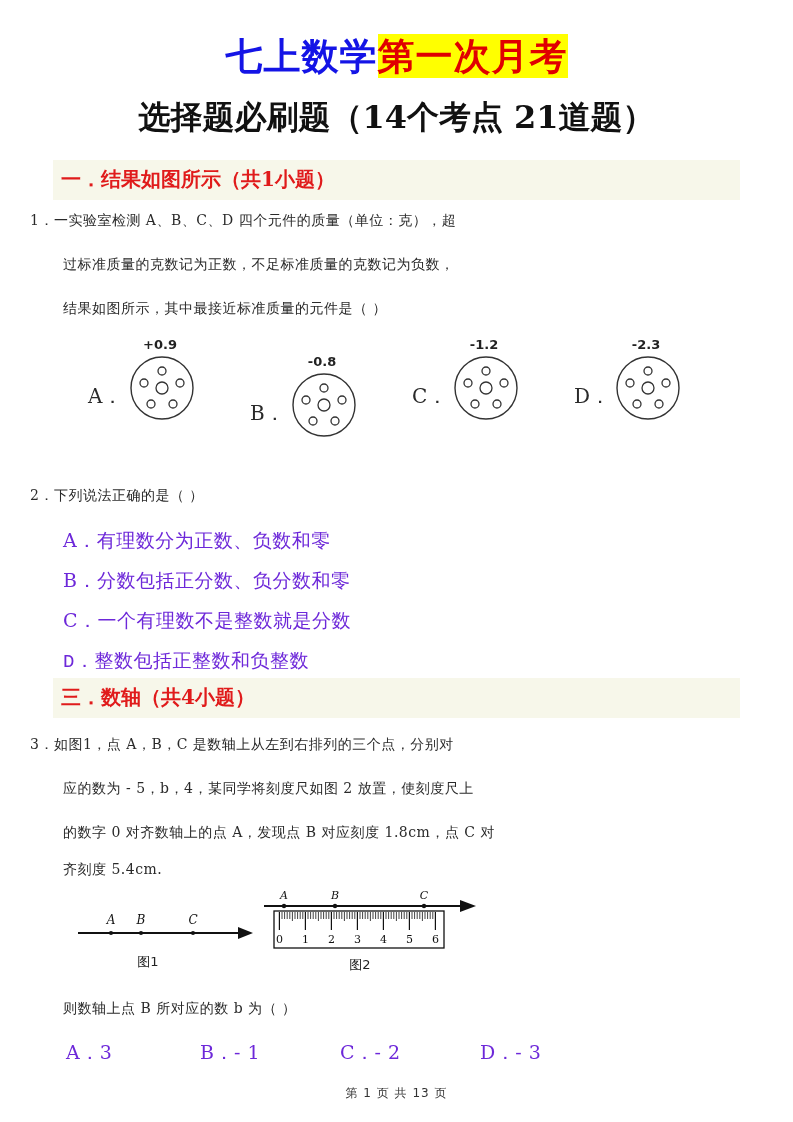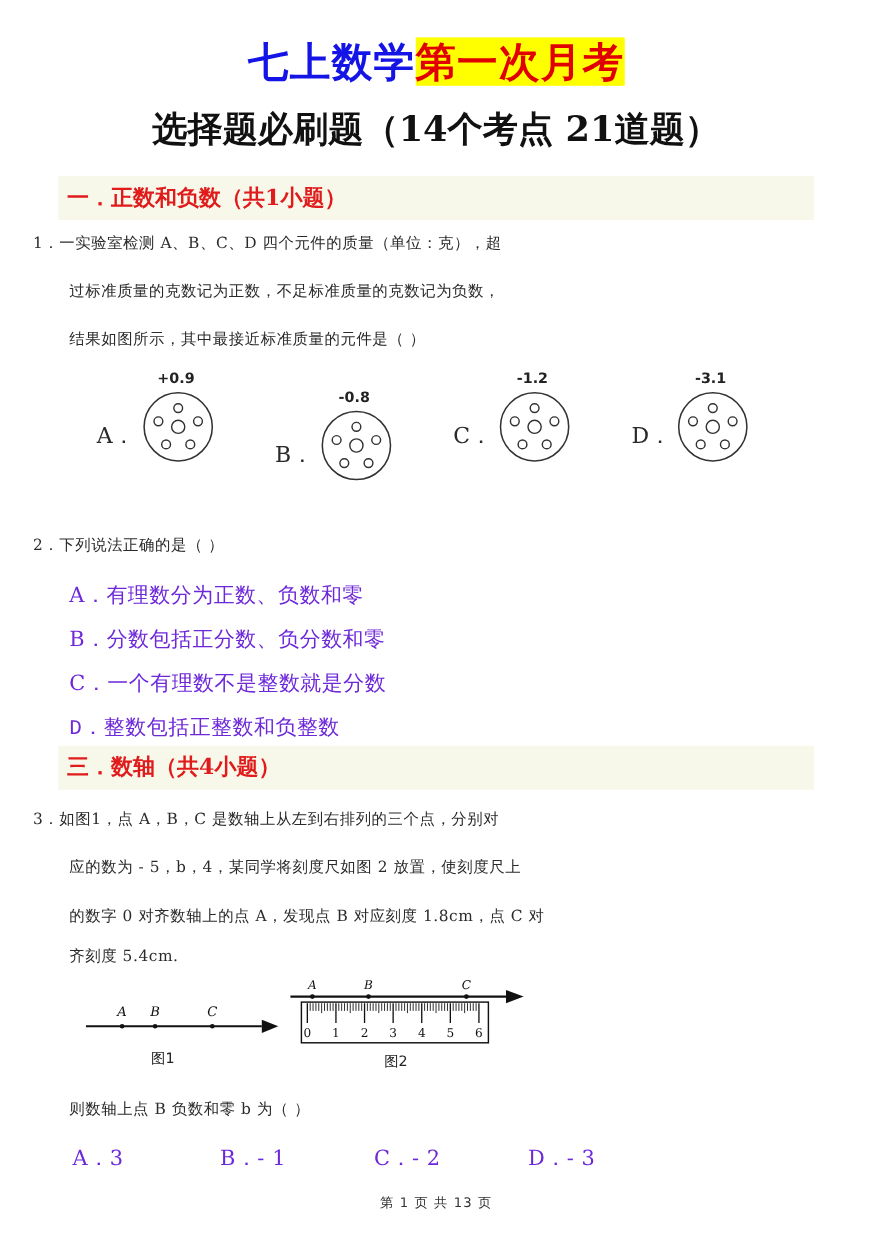--- a/index.html
+++ b/index.html
@@ -141,21 +141,21 @@
 
 <div class="page">
 
   <div class="title-line">
     <span class="title-blue">七上数学</span><span class="title-red">第一次月考</span>
   </div>
 
   <div class="subtitle-line">选择题必刷题（14个考点 21道题）</div>
 
   <div class="section-band" style="top:160px;">
-    <div class="sec-text">一．正数和负数（共1小题）</div>
+    <div class="sec-text">一．结果如图所示（共1小题）</div>
   </div>
 
   <div class="qline" style="left:30px; top:212px;">1．一实验室检测 A、B、C、D 四个元件的质量（单位：克），超</div>
   <div class="qline" style="left:63px; top:256px;">过标准质量的克数记为正数，不足标准质量的克数记为负数，</div>
   <div class="qline" style="left:63px; top:300px;">结果如图所示，其中最接近标准质量的元件是（        ）</div>
 
   <div class="comp-group" style="left:88px; top:337px;">
     <div class="comp-label">+0.9</div>
     <div class="comp-choice">A．</div>
     <svg class="comp-svg" width="68" height="68" viewBox="0 0 68 68">
@@ -191,21 +191,21 @@
       <circle cx="34" cy="34" r="6" fill="none" stroke="#333" stroke-width="1.3"></circle>
       <circle cx="34" cy="17" r="4" fill="none" stroke="#333" stroke-width="1.3"></circle>
       <circle cx="16" cy="29" r="4" fill="none" stroke="#333" stroke-width="1.3"></circle>
       <circle cx="52" cy="29" r="4" fill="none" stroke="#333" stroke-width="1.3"></circle>
       <circle cx="23" cy="50" r="4" fill="none" stroke="#333" stroke-width="1.3"></circle>
       <circle cx="45" cy="50" r="4" fill="none" stroke="#333" stroke-width="1.3"></circle>
     </svg>
   </div>
 
   <div class="comp-group" style="left:574px; top:337px;">
-    <div class="comp-label">-3.1</div>
+    <div class="comp-label">-2.3</div>
     <div class="comp-choice">D．</div>
     <svg class="comp-svg" width="68" height="68" viewBox="0 0 68 68">
       <circle cx="34" cy="34" r="31" fill="none" stroke="#333" stroke-width="1.4"></circle>
       <circle cx="34" cy="34" r="6" fill="none" stroke="#333" stroke-width="1.3"></circle>
       <circle cx="34" cy="17" r="4" fill="none" stroke="#333" stroke-width="1.3"></circle>
       <circle cx="16" cy="29" r="4" fill="none" stroke="#333" stroke-width="1.3"></circle>
       <circle cx="52" cy="29" r="4" fill="none" stroke="#333" stroke-width="1.3"></circle>
       <circle cx="23" cy="50" r="4" fill="none" stroke="#333" stroke-width="1.3"></circle>
       <circle cx="45" cy="50" r="4" fill="none" stroke="#333" stroke-width="1.3"></circle>
     </svg>
@@ -328,21 +328,21 @@
         <text x="69.4" y="53">2</text>
         <text x="95.4" y="53">3</text>
         <text x="121.4" y="53">4</text>
         <text x="147.4" y="53">5</text>
         <text x="173.4" y="53">6</text>
       </g>
     </svg>
     <div class="fig-cap" style="left:68px; top:66px; width:60px;">图2</div>
   </div>
 
-  <div class="qline" style="left:63px; top:1000px;">则数轴上点 B 负数和零 b 为（        ）</div>
+  <div class="qline" style="left:63px; top:1000px;">则数轴上点 B 所对应的数 b 为（        ）</div>
   <div class="opt" style="left:66px; top:1040px;">A．3</div>
   <div class="opt" style="left:200px; top:1040px;">B．- 1</div>
   <div class="opt" style="left:340px; top:1040px;">C．- 2</div>
   <div class="opt" style="left:480px; top:1040px;">D．- 3</div>
 
   <div class="footer">第 1 页 共 13 页</div>
 
 </div>
 
 </body></html>

